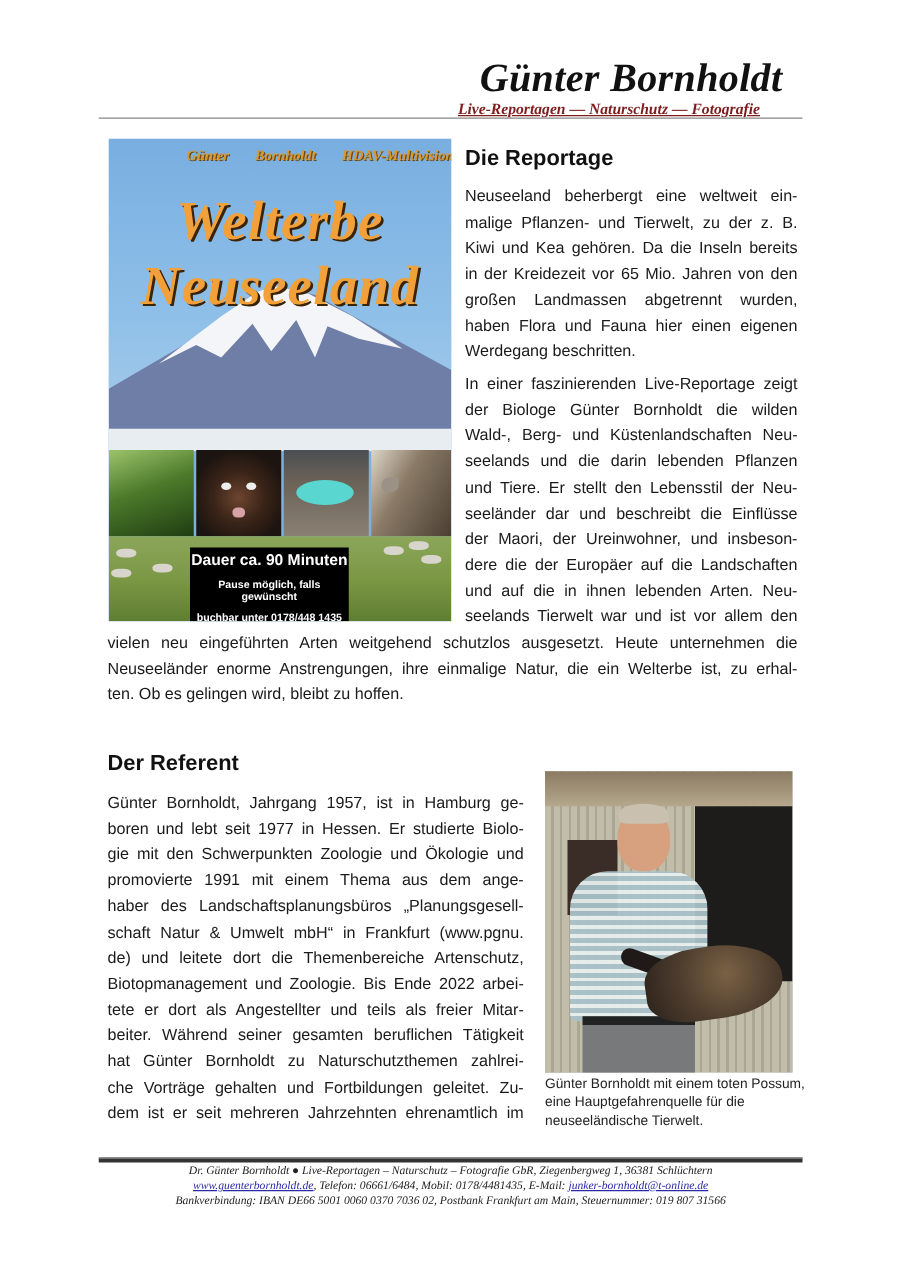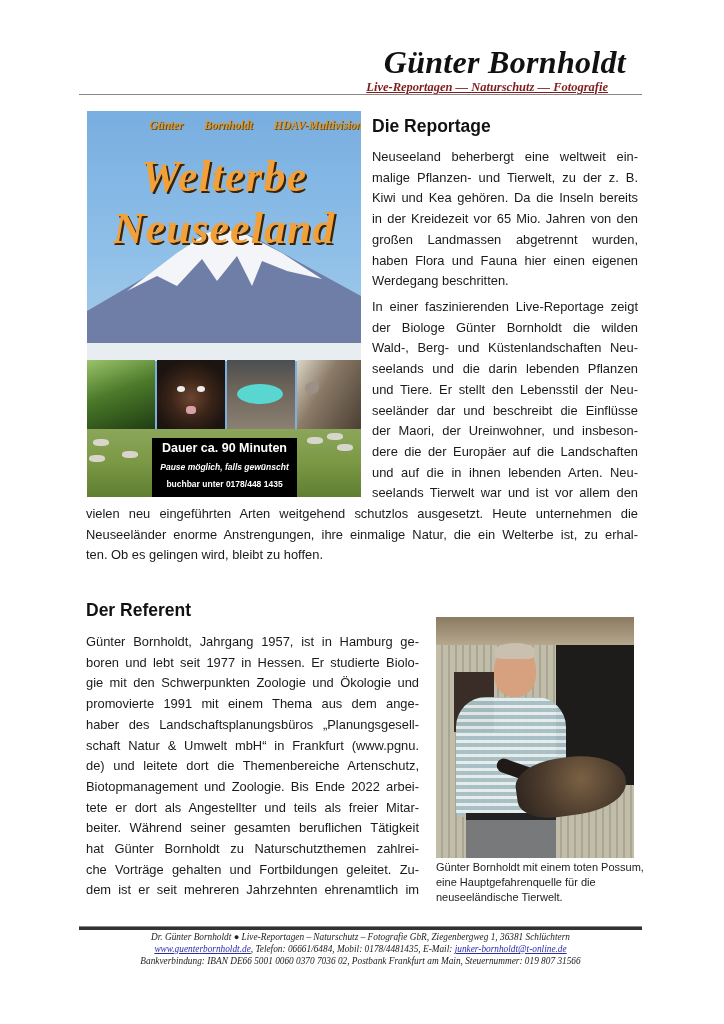--- a/index.html
+++ b/index.html
@@ -20,23 +20,23 @@
   .strip-fern { left: 0; width: 68px; background: linear-gradient(160deg, #9cc36b 0%, #4c7a2a 45%, #1f3d12 100%); }
   .strip-face { left: 70px; width: 68px; background: radial-gradient(circle at 50% 55%, #6d4530 0%, #3a2418 40%, #1c1410 75%); }
   .strip-lake { left: 140px; width: 68px; background: linear-gradient(#4a4f52 0%, #6a6157 35%, #8a8073 100%); }
   .strip-kea { left: 210px; width: 64px; background: linear-gradient(120deg, #dcd6c7 0%, #8a7a66 40%, #4a3f33 100%); }
   .lake { position: absolute; left: 10px; top: 24px; width: 46px; height: 20px; border-radius: 50%; background: #58d6cf; }
   .face-eye { position: absolute; top: 26px; width: 8px; height: 6px; border-radius: 50%; background: #eee; }
   .tongue { position: absolute; left: 29px; top: 46px; width: 10px; height: 8px; border-radius: 40%; background: #d7a2a6; }
   .kea-beak { position: absolute; left: 8px; top: 22px; width: 14px; height: 12px; border-radius: 50% 10% 50% 50%; background: #9b9186; }
   .meadow { position: absolute; left: 0; top: 318px; width: 100%; height: 68px; background: linear-gradient(#8ba65a 0%, #7b9845 50%, #5f7e30 100%); }
   .sheep { position: absolute; width: 16px; height: 7px; border-radius: 40%; background: #d8d6cc; }
-  .info-box { position: absolute; left: 65px; top: 327px; width: 145px; height: 59px; background: #000; color: #fff; text-align: center; font-family: "Liberation Sans", sans-serif; font-weight: bold; }
+  .info-box { position: absolute; left: 65px; top: 327px; width: 127px; height: 59px; background: #000; color: #fff; text-align: center; font-family: "Liberation Sans", sans-serif; font-weight: bold; }
   .info-1 { font-size: 12.5px; margin-top: 3px; }
-  .info-2 { font-size: 8.5px; margin-top: 7px; font-style: italic; }
+  .info-2 { font-size: 8.5px; margin-top: 7px; }
   .info-3 { font-size: 8.5px; margin-top: 7px; }
 
   .h2 { position: absolute; font-family: "Liberation Sans", sans-serif; font-weight: bold; font-size: 17.5px; color: #111; }
   .p { position: absolute; font-family: "Liberation Sans", sans-serif; font-size: 12.9px; line-height: 20.7px; color: #1a1a1a; text-align: justify; }
   .p .ln { display: block; text-align: justify; text-align-last: justify; white-space: nowrap; }
   .p .ln.last { text-align-last: left; }
 
   .photo { position: absolute; left: 436px; top: 617px; width: 198px; height: 241px; overflow: hidden; background: linear-gradient(90deg, #8a8f86 0%, #b7b4a2 60%, #a7a392 100%); }
   .photo-wall { position: absolute; left: 0; top: 0; width: 100%; height: 100%; background: repeating-linear-gradient(90deg, #c1bda9 0px, #c1bda9 5px, #aaa694 5px, #aaa694 7px); }
   .photo-roof { position: absolute; left: 0; top: 0; width: 100%; height: 28px; background: linear-gradient(#8a7a62, #b5a88c); }

